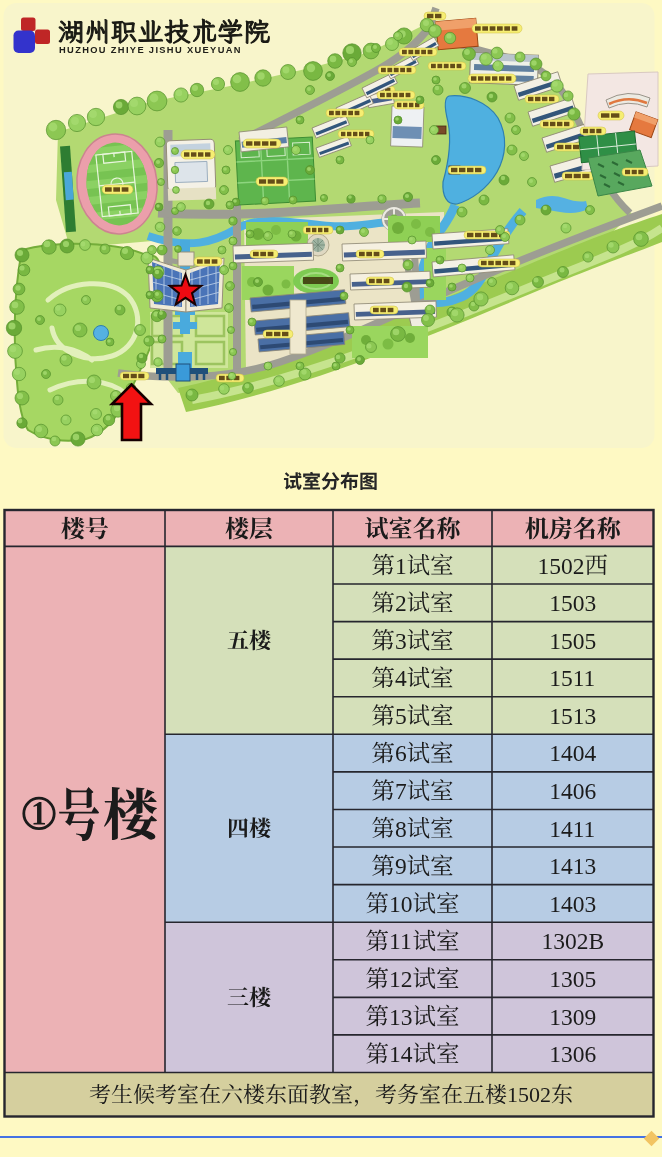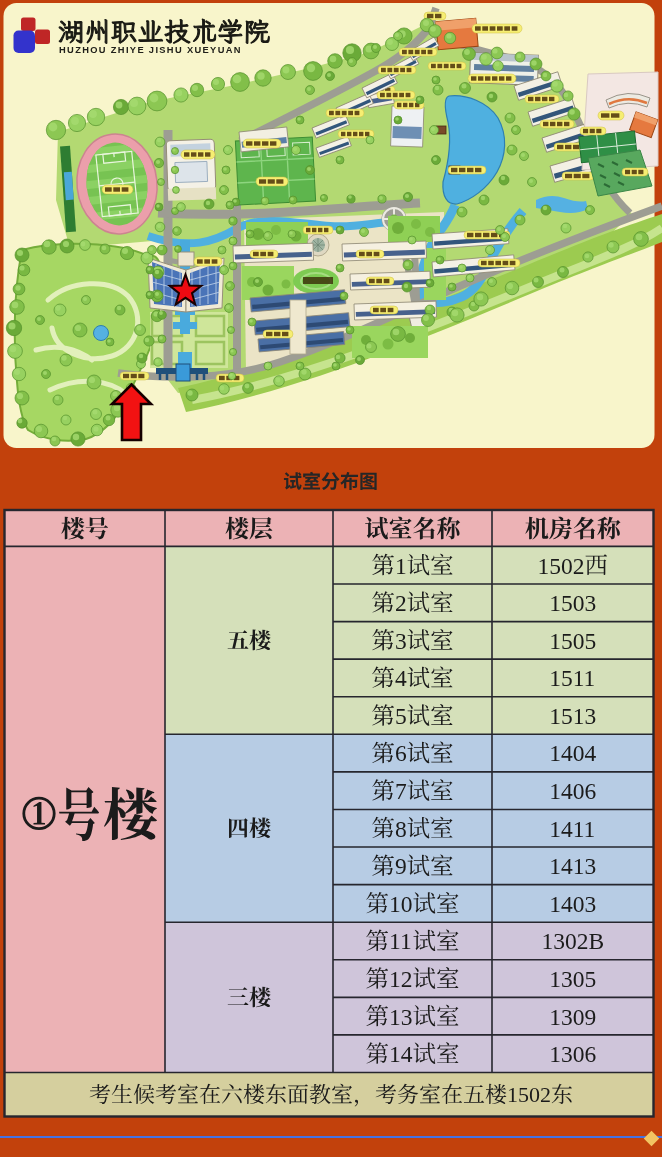--- a/index.html
+++ b/index.html
@@ -1,18 +1,18 @@
 <!DOCTYPE html>
 <html><head><meta charset="utf-8"><style>
 html,body{margin:0;padding:0;background:#fff}
 svg{display:block}
 text{white-space:pre}
 </style></head>
 <body>
-<div style="position:relative;width:662px;height:1157px;background:#c2410c;overflow:hidden;font-family:'Liberation Sans',sans-serif">
+<div style="position:relative;width:662px;height:1157px;background:#fef9c3;overflow:hidden;font-family:'Liberation Sans',sans-serif">
 <svg width="0" height="0" style="position:absolute">
       <defs>
         <path id="B697c" d="M428 806 418 800C446 761 475 700 478 648C561 576 659 740 428 806ZM937 758 803 807C794 767 769 687 747 635L756 630C810 664 870 712 900 741C922 738 934 748 937 758ZM884 346 829 272H655L683 318C715 319 724 328 727 340L581 372C570 349 551 312 528 272H351L359 244H511C480 192 446 139 421 107L419 106C491 87 558 65 618 41C549 -10 453 -46 325 -75L329 -91C497 -73 614 -43 698 5C754 -21 799 -49 832 -74C930 -122 1068 2 786 77C826 121 853 176 873 244H956C970 244 980 249 983 260C946 295 884 346 884 346ZM550 115C577 153 609 200 637 244H753C738 187 714 139 680 98C642 105 598 110 550 115ZM327 678 277 604H273V809C299 813 307 823 309 838L166 852V604H33L41 575H152C131 425 91 270 22 154L35 143C87 194 130 251 166 313V-90H187C227 -90 273 -65 273 -54V458C296 415 317 363 323 317C375 274 428 318 411 378C486 409 554 449 608 497V372H628C672 372 720 392 720 401V576C761 484 822 415 902 372C914 424 940 457 978 467L980 478C896 494 804 532 746 584H949C962 584 973 589 976 600C937 634 874 683 874 683L819 612H720V803C747 807 755 817 757 831L608 844V612H409L415 593C382 627 327 678 327 678ZM552 584C519 514 468 446 405 396C388 431 348 469 273 499V575H390C403 575 413 580 415 590L417 584Z"></path>
         <path id="B53f7" d="M860 503 798 419H36L44 390H271C259 357 239 307 221 269C204 263 188 254 178 244L290 174L335 225H716C700 132 675 57 649 40C638 33 628 31 610 31C586 31 491 37 432 42L431 30C484 20 534 5 555 -14C575 -30 580 -58 579 -88C645 -89 687 -78 721 -57C777 -22 813 76 833 206C855 208 868 214 874 222L770 309L710 253H340C360 295 385 351 401 390H944C959 390 970 395 972 406C931 445 860 502 860 503ZM323 496V535H681V481H701C739 481 799 501 800 508V739C821 743 835 752 841 760L725 847L671 787H330L205 836V459H222C271 459 323 485 323 496ZM681 758V563H323V758Z"></path>
         <path id="B5c42" d="M755 538 690 452H301L309 423H846C860 423 871 428 874 439C830 480 755 538 755 538ZM854 381 788 293H245L253 265H473C432 198 341 94 271 60C261 54 237 50 237 50L277 -80C288 -76 298 -69 308 -56C506 -24 674 9 792 35C813 2 832 -30 844 -61C965 -133 1035 105 676 195L667 188C701 153 739 109 772 63C609 57 456 52 350 51C438 91 532 149 587 196C608 193 620 200 625 209L518 265H946C961 265 971 270 974 281C929 322 854 381 854 381ZM252 610V755H770V610ZM135 793V495C135 298 126 84 21 -83L31 -91C240 64 252 306 252 496V582H770V539H790C829 539 890 558 891 565V735C912 740 926 748 932 756L815 844L760 783H270L135 832Z"></path>
         <path id="B8bd5" d="M93 840 84 835C123 788 171 717 187 655C294 589 374 792 93 840ZM258 535C283 539 295 547 301 554L205 634L153 582H26L35 553H151V131C151 110 144 100 99 75L179 -48C192 -39 207 -22 214 4C292 91 353 172 384 215L378 224L258 152ZM580 484 532 417H324L332 388H436V110C379 98 332 89 304 84L364 -35C375 -31 384 -22 389 -9C521 60 614 114 676 153L673 165L545 135V388H641C647 388 652 389 656 391C677 224 721 83 810 -23C844 -65 918 -112 967 -74C985 -60 980 -24 950 36L972 207L961 209C945 166 922 116 908 89C899 71 893 70 882 86C785 189 756 374 750 583H955C969 583 980 588 983 599C958 621 924 648 902 666C958 684 975 783 801 818L792 813C813 780 835 728 835 683C844 675 853 670 861 667L818 611H750C749 674 749 738 751 803C777 807 786 819 787 832L636 848C636 766 637 687 639 611H314L322 583H640C643 526 647 471 653 418C621 449 580 484 580 484Z"></path>
         <path id="B5ba4" d="M593 295 444 307C555 325 649 343 722 357C745 327 764 297 776 269C892 209 951 431 625 479L616 472C644 447 676 414 705 379C537 374 377 371 269 371C360 402 462 449 522 488C544 485 556 492 561 501L467 548H792C806 548 817 553 819 564L815 568C853 592 899 631 927 661C947 662 957 665 965 673L860 772L801 712H535C599 738 606 859 404 847L396 841C430 815 461 766 466 721C472 717 478 714 484 712H190C187 730 182 748 174 768H160C162 715 124 664 89 645C59 630 38 602 50 567C63 531 111 523 143 544C177 566 201 614 195 684H811C810 651 806 608 803 578C761 612 707 651 707 651L646 576H179L187 548H403C355 491 259 409 187 384C176 379 152 376 152 376L204 248C215 252 225 261 233 275L434 306V162H143L151 133H434V-15H42L50 -43H930C944 -43 955 -38 958 -27C912 13 837 69 837 69L770 -15H558V133H834C849 133 859 138 862 149C818 188 745 242 745 242L681 162H558V267C585 272 592 281 593 295Z"></path>
         <path id="B540d" d="M539 806 374 853C310 689 174 494 43 387L51 377C147 425 241 496 322 577C349 536 374 486 380 439C481 360 586 541 349 603C375 630 399 658 422 686H684C561 468 313 280 29 173L35 160C133 180 224 208 308 242V-92H330C392 -92 429 -64 429 -56V-2H760V-79H781C823 -79 883 -53 884 -45V259C906 264 920 273 927 282L807 374L749 310H450C612 400 739 519 827 658C855 660 867 663 875 674L761 784L684 715H444C464 741 482 767 498 793C526 790 534 795 539 806ZM429 281H760V26H429Z"></path>
         <path id="B79f0" d="M788 442 775 438C813 334 853 198 853 85C960 -24 1057 226 788 442ZM784 557 635 571V416L495 448C480 300 439 147 392 44L406 36C493 119 560 243 604 392C620 393 630 397 635 405V54C635 42 630 37 615 37C595 37 497 43 497 43V30C545 22 565 9 580 -9C595 -26 600 -53 603 -89C732 -78 748 -34 748 47V531C772 534 781 543 784 557ZM355 603 303 529H294V714C330 721 362 728 390 735C421 724 443 725 455 735L331 847C267 800 137 732 33 695L36 683C84 686 135 691 184 697V529H32L40 501H167C140 358 93 204 21 95L33 84C92 136 143 195 184 262V-90H204C258 -90 294 -65 294 -57V413C316 371 336 320 340 275C423 202 517 365 294 446V501H422C427 501 432 502 435 503C427 481 419 460 410 441L423 433C480 483 530 549 572 626H827C822 579 812 515 803 473L812 467C858 502 915 561 947 603C967 604 978 607 986 615L880 716L819 655H587C607 696 625 739 641 785C664 786 676 794 680 807L519 848C505 736 476 618 442 523C408 557 355 603 355 603Z"></path>
         <path id="B673a" d="M480 761V411C480 218 461 49 316 -84L326 -92C572 29 592 222 592 412V732H718V34C718 -35 731 -61 805 -61H850C942 -61 980 -40 980 3C980 24 972 37 946 51L942 177H931C921 131 906 72 897 57C891 49 884 47 879 47C875 47 868 47 861 47H845C834 47 832 53 832 67V718C855 722 866 728 873 736L763 828L706 761H610L480 807ZM180 849V606H30L38 577H165C140 427 96 271 24 157L36 146C93 197 141 255 180 318V-90H203C245 -90 292 -67 292 -56V479C317 437 340 381 341 332C429 253 535 426 292 500V577H434C448 577 458 582 461 593C427 630 365 686 365 686L311 606H292V806C319 810 327 820 329 835Z"></path>

